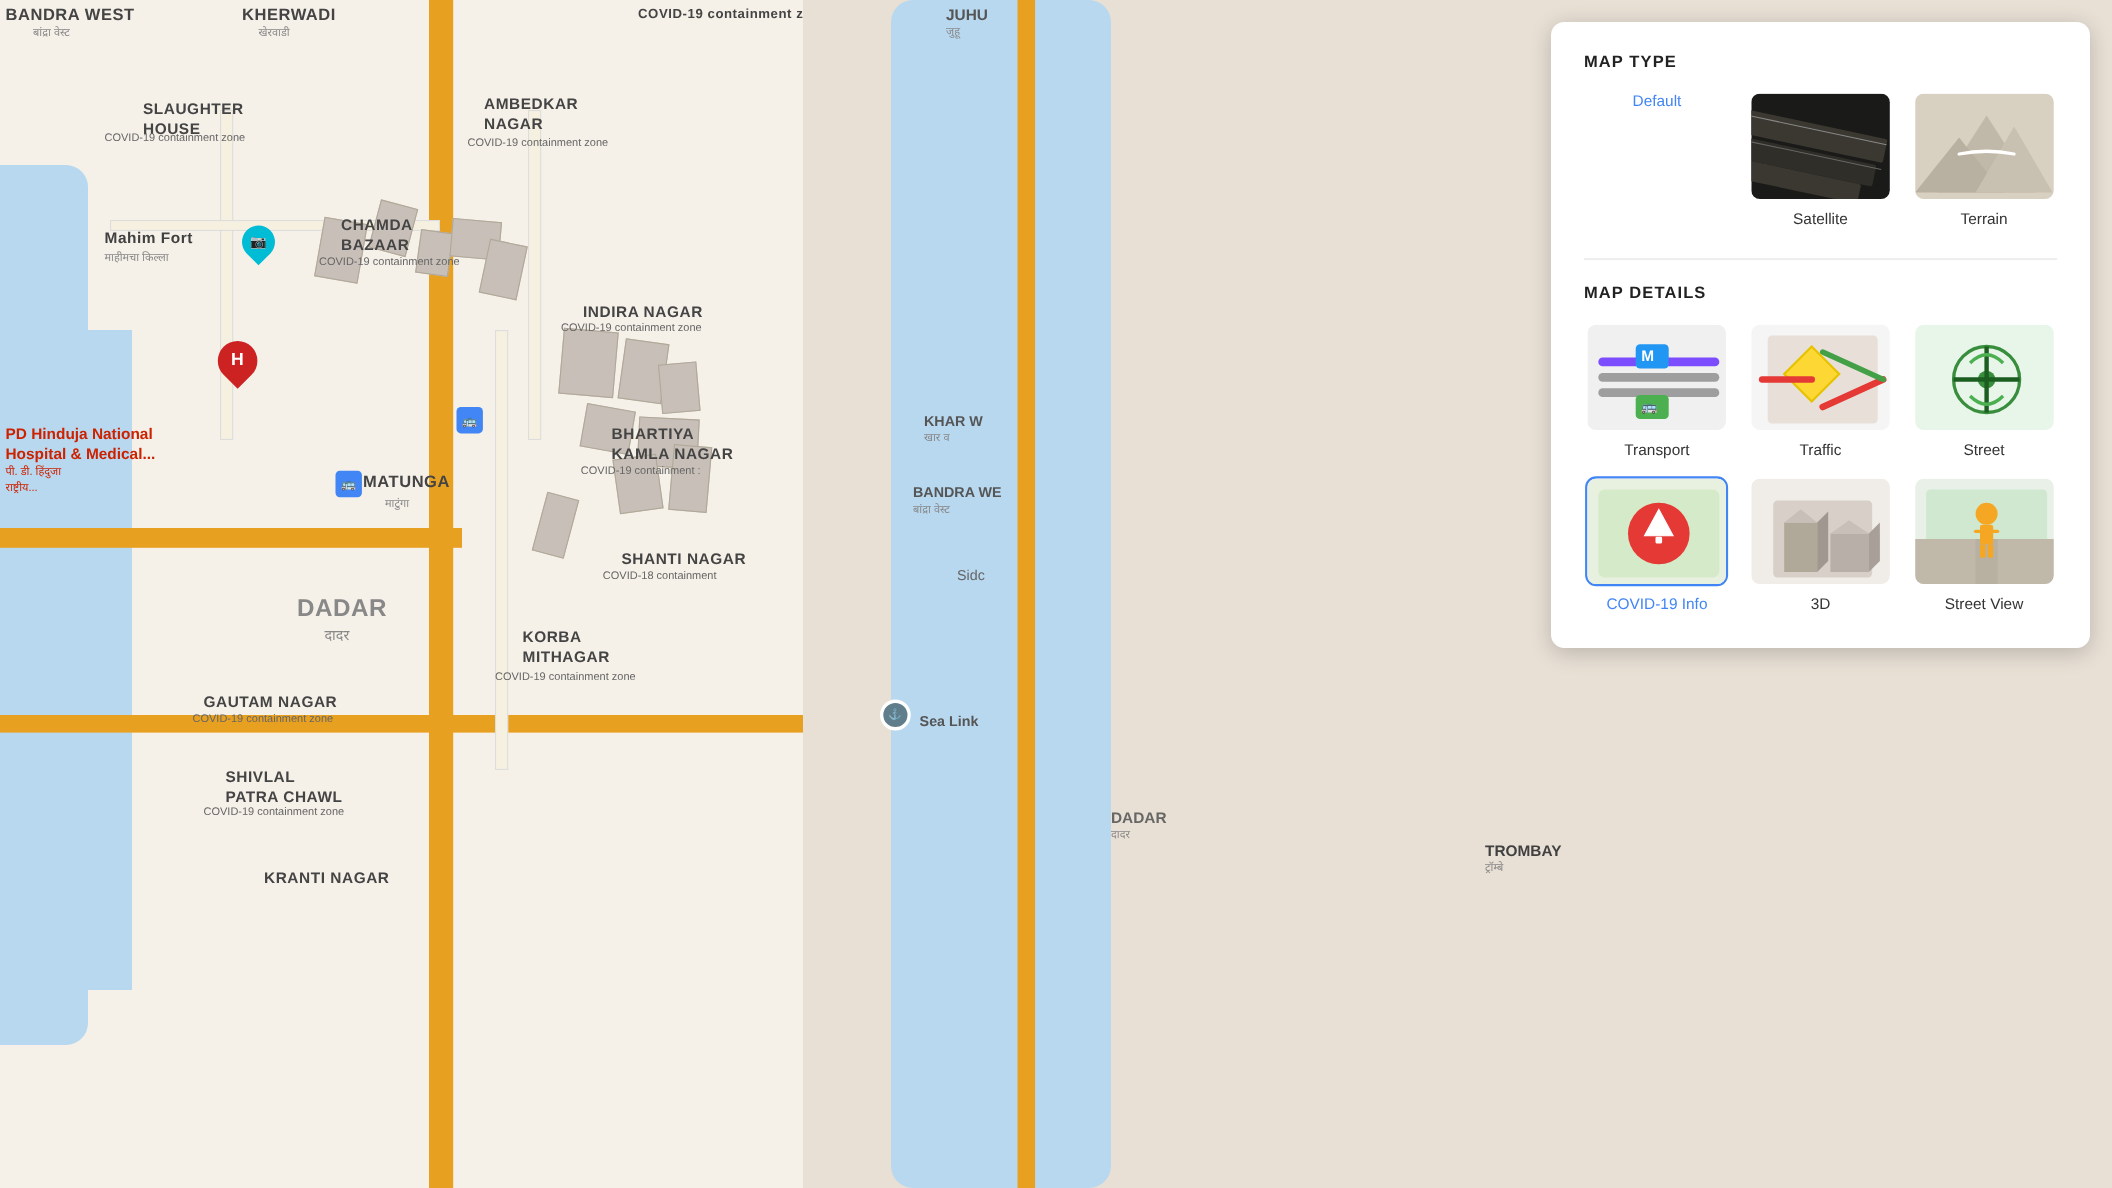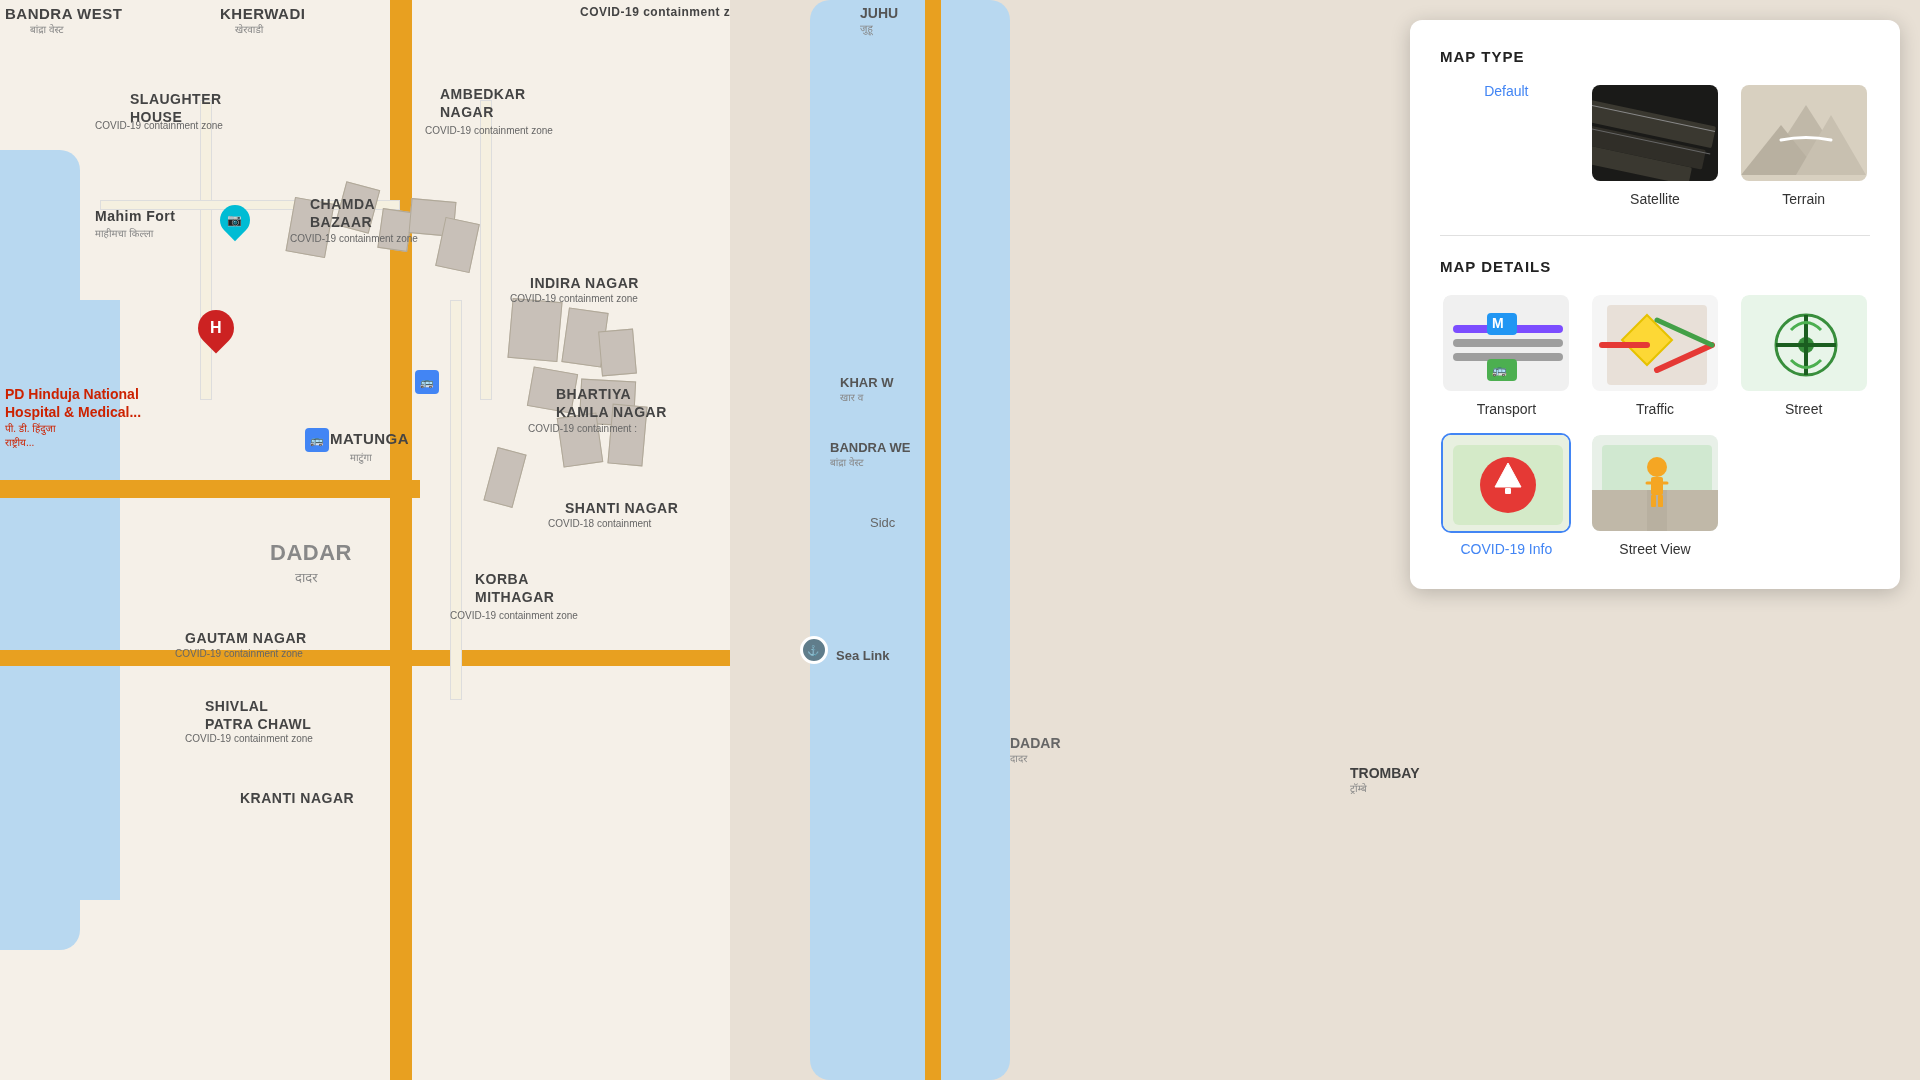--- a/index.html
+++ b/index.html
@@ -420,20 +420,37 @@
           <rect width="130" height="100" fill="#e8f0e0" rx="8"></rect>
           <rect x="10" y="10" width="110" height="80" fill="#d4eac8" rx="6"></rect>
           <circle cx="65" cy="50" r="28" fill="#e53935"></circle>
           <polygon points="65,28 78,52 52,52" fill="white" stroke="white" stroke-width="1"></polygon>
           <rect x="62" y="53" width="6" height="6" fill="white" rx="1"></rect>
         </svg>
       </div>
       <div class="map-option-label selected">COVID-19 Info</div>
     </div>
 
+    <div class="map-option">
+      <div class="map-option-thumb">
+        <svg width="130" height="100" xmlns="http://www.w3.org/2000/svg">
+          <rect width="130" height="100" fill="#f0ede8" rx="8"></rect>
+          <rect x="20" y="20" width="90" height="70" fill="#d8d0c8" rx="4"></rect>
+
+          <rect x="30" y="40" width="30" height="45" fill="#b0a898"></rect>
+          <polygon points="30,40 45,28 60,40" fill="#c8c0b8"></polygon>
+          <polygon points="60,40 60,85 70,75 70,30" fill="#a09890"></polygon>
+
+          <rect x="72" y="50" width="35" height="35" fill="#b8b0a8"></rect>
+          <polygon points="72,50 89,38 107,50" fill="#c8c0b8"></polygon>
+          <polygon points="107,50 107,85 117,75 117,40" fill="#a8a098"></polygon>
+        </svg>
+      </div>
+      <div class="map-option-label">3D</div>
+    </div>
 
     <div class="map-option">
       <div class="map-option-thumb">
         <svg width="130" height="100" xmlns="http://www.w3.org/2000/svg">
           <rect width="130" height="100" fill="#e8f0e8" rx="8"></rect>
           <rect x="10" y="10" width="110" height="80" fill="#d0e8d0" rx="4"></rect>
 
           <rect x="0" y="55" width="130" height="45" fill="#c0b8a8"></rect>
           <rect x="55" y="55" width="20" height="45" fill="#b8b0a0"></rect>
 

